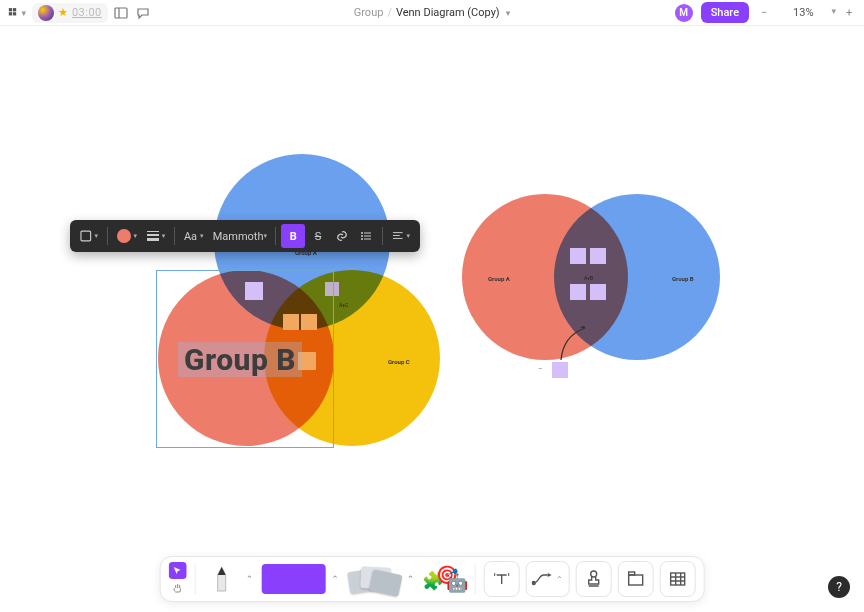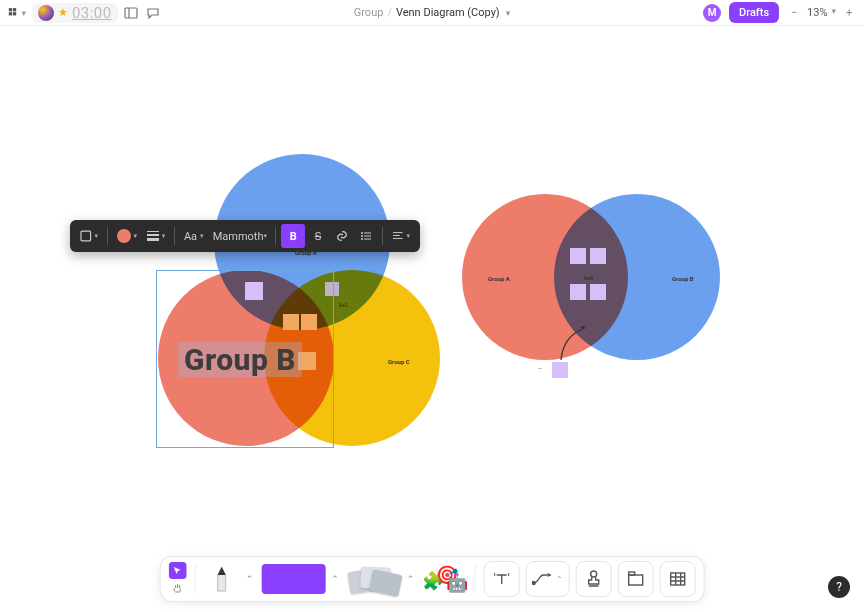--- a/index.html
+++ b/index.html
@@ -4,33 +4,33 @@
 <style>
   * { box-sizing: border-box; margin: 0; padding: 0; font-family: -apple-system, BlinkMacSystemFont, "Segoe UI", Roboto, sans-serif; }
   html, body { width: 864px; height: 612px; overflow: hidden; background: #fff; }
   
   
   .topbar { height: 26px; display: flex; align-items: center; padding: 0 8px; border-bottom: 1px solid #eee; position: relative; }
   .tb-left { display: flex; align-items: center; gap: 6px; }
   .menu-btn { width: 18px; height: 18px; display: flex; align-items: center; justify-content: center; cursor: pointer; }
   .logo-pill { display: flex; align-items: center; gap: 4px; background: #f5f5f5; border-radius: 6px; padding: 2px 6px; height: 20px; }
   .logo-dot { width: 16px; height: 16px; border-radius: 50%; background: radial-gradient(circle at 30% 30%, #ffcc00, #9b59b6, #2c3e50); }
-  .logo-time { font-size: 15px; color: #bbb; letter-spacing: 0.5px; text-decoration: underline; }
+  .logo-time { font-size: 11px; color: #bbb; letter-spacing: 0.5px; text-decoration: underline; }
   .tb-icon { width: 16px; height: 16px; cursor: pointer; color: #666; }
   .tb-center { position: absolute; left: 50%; transform: translateX(-50%); display: flex; align-items: center; gap: 4px; font-size: 11px; }
   .breadcrumb-drafts { color: #999; }
   .breadcrumb-sep { color: #ccc; }
   .breadcrumb-name { color: #333; }
   .chev { color: #999; font-size: 9px; margin-left: 2px; }
   .tb-right { margin-left: auto; display: flex; align-items: center; gap: 8px; }
   .avatar { width: 18px; height: 18px; border-radius: 50%; background: #a259ff; color: #fff; font-size: 10px; display: flex; align-items: center; justify-content: center; font-weight: 600; }
   .share-btn { background: #8a3ffc; color: #fff; border: none; border-radius: 6px; padding: 4px 10px; font-size: 11px; font-weight: 500; cursor: pointer; }
   .zoom-group { display: flex; align-items: center; gap: 6px; font-size: 11px; color: #555; }
   .zoom-btn { width: 14px; height: 14px; display: flex; align-items: center; justify-content: center; cursor: pointer; color: #888; }
-  .zoom-val { display: flex; align-items: flex-start; gap: 2px; }
+  .zoom-val { display: flex; align-items: flex-start; gap: 16px; margin-left: 16px; }
   
   
   .canvas { position: absolute; top: 26px; left: 0; right: 0; bottom: 0; background: #fff;
     background-image: radial-gradient(#e8e8e8 0.5px, transparent 0.5px);
     background-size: 14px 14px; }
   .circle { position: absolute; border-radius: 50%; mix-blend-mode: multiply; }
   .label { position: absolute; font-size: 6px; font-weight: 700; color: #333; white-space: nowrap; }
   .sticky-orange { position: absolute; background: #f2a860; }
   .sticky-purple { position: absolute; background: #d4bff9; }
   .selection-box { position: absolute; border: 1px solid #6fa8dc; background: transparent; }
@@ -103,21 +103,21 @@
     </div>
   </div>
   <div class="tb-center">
     <span class="breadcrumb-drafts">Group</span>
     <span class="breadcrumb-sep">/</span>
     <span class="breadcrumb-name">Venn Diagram (Copy)</span>
     <span class="chev">▾</span>
   </div>
   <div class="tb-right">
     <div class="avatar">M</div>
-    <button class="share-btn">Drafts</button>
+    <button class="share-btn">Share</button>
     <div class="zoom-group">
       <div class="zoom-btn">−</div>
       <div class="zoom-val">
         <span>13%</span>
         <span class="chev">▾</span>
       </div>
       <div class="zoom-btn">+</div>
     </div>
   </div>
 </div>

